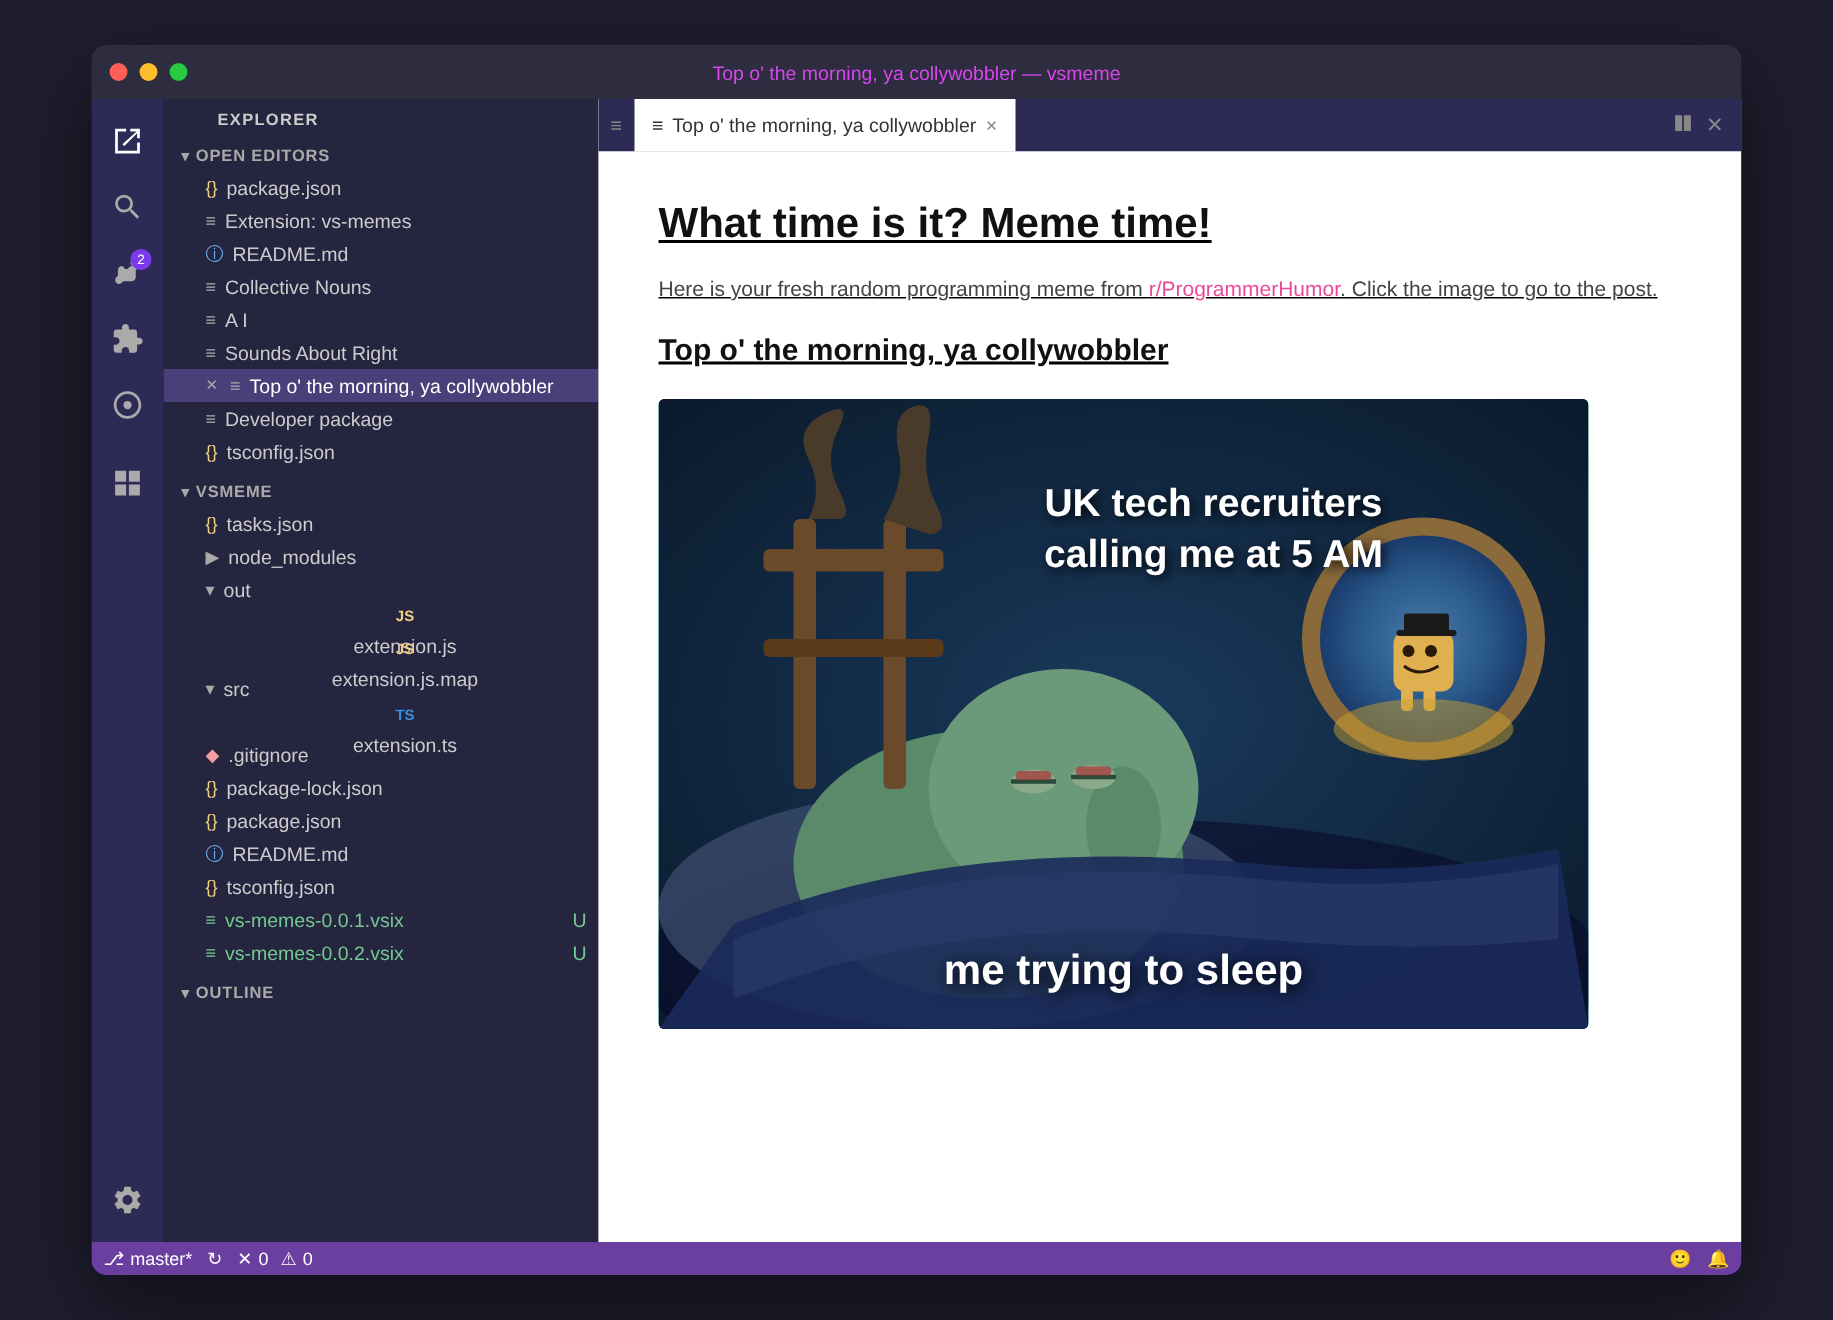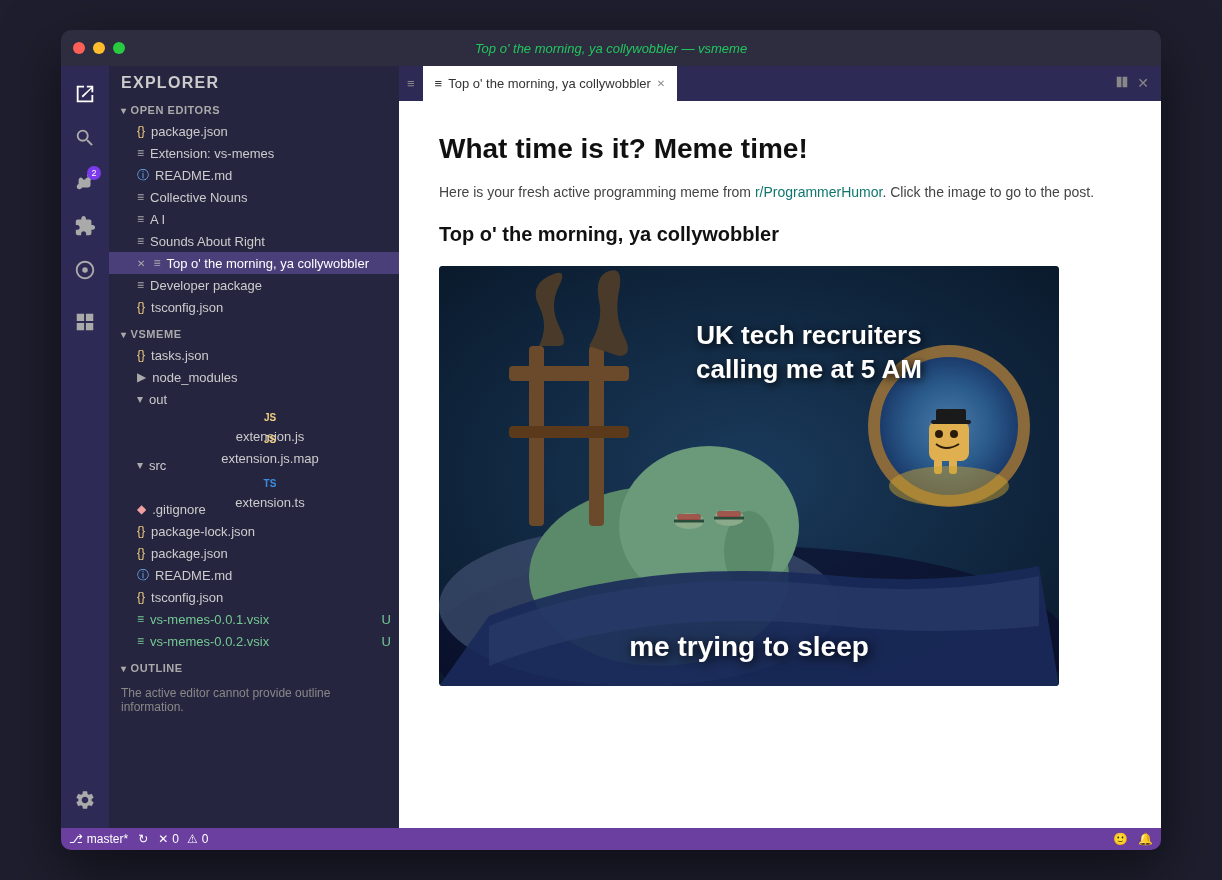--- a/index.html
+++ b/index.html
@@ -41,22 +41,21 @@
     .tb-btn {
       width: 12px;
       height: 12px;
       border-radius: 50%;
     }
     .tb-close { background: #ff5f57; }
     .tb-min { background: #ffbd2e; }
     .tb-max { background: #28ca41; }
     .titlebar-title {
       font-size: 13px;
-      color: #22c55e;
-      font-style: italic;
+      color: #d946ef;
     }
     
     .main {
       display: flex;
       flex: 1;
       overflow: hidden;
     }
     
     .activity-bar {
       width: 48px;
@@ -105,25 +104,26 @@
     .sidebar {
       width: 290px;
       background: #252540;
       display: flex;
       flex-direction: column;
       overflow: hidden;
       flex-shrink: 0;
     }
     .sidebar-header {
       padding: 8px 12px;
-      font-size: 16px;
+      font-size: 11px;
       font-weight: 700;
       color: #ccc;
       letter-spacing: 0.08em;
       text-transform: uppercase;
+      margin-left: 24px;
     }
     .section-label {
       padding: 4px 12px;
       font-size: 11px;
       font-weight: 700;
       color: #aaa;
       letter-spacing: 0.05em;
       text-transform: uppercase;
       display: flex;
       align-items: center;
@@ -226,35 +226,36 @@
       font-size: 14px;
       cursor: pointer;
     }
     
     .markdown-content {
       flex: 1;
       overflow-y: auto;
       padding: 32px 40px;
       background: #fff;
       font-family: -apple-system, BlinkMacSystemFont, 'Segoe UI', sans-serif;
+      text-decoration: underline;
     }
     .md-h1 {
       font-size: 28px;
       font-weight: 700;
       color: #111;
       margin-bottom: 16px;
     }
     .md-p {
       font-size: 14px;
       color: #444;
       margin-bottom: 20px;
       line-height: 1.6;
     }
     .md-link {
-      color: #0f766e;
+      color: #ec4899;
       text-decoration: none;
     }
     .md-h2 {
       font-size: 20px;
       font-weight: 700;
       color: #111;
       margin-bottom: 20px;
     }
     .meme-image-container {
       width: 620px;
@@ -468,21 +469,20 @@
       <div class="file-item indent1" style="color:#73c991;">
         <span class="file-icon file-icon-vsix" style="color:#73c991;">≡</span>
         <span>vs-memes-0.0.2.vsix</span>
         <span class="modified-badge">U</span>
       </div>
 
       <div class="section-label" style="margin-top:6px;">
         <span class="arrow">▾</span>
         <span>OUTLINE</span>
       </div>
-      <div class="outline-section">The active editor cannot provide outline information.</div>
     </div>
 
     <div class="editor-area">
 
       <div class="tab-bar">
         <div class="tab-bar-icon">≡</div>
         <div class="tab active">
           <span class="file-icon">≡</span>
           <span>Top o' the morning, ya collywobbler</span>
           <span class="tab-close">✕</span>
@@ -493,21 +493,21 @@
                 <path d="M3 3h8v18H3V3zm10 0h8v18h-8V3z"></path>
               </svg>
           </span>
           <span class="tab-action-btn" title="Close">✕</span>
         </div>
       </div>
 
       <div class="markdown-content">
         <h1 class="md-h1">What time is it? Meme time!</h1>
         <p class="md-p">
-          <span>Here is your fresh active programming meme from </span><a class="md-link" href="#">r/ProgrammerHumor</a><span>. Click the image to go to the post.</span>
+          <span>Here is your fresh random programming meme from </span><a class="md-link" href="#">r/ProgrammerHumor</a><span>. Click the image to go to the post.</span>
         </p>
         <h2 class="md-h2">Top o' the morning, ya collywobbler</h2>
 
         <div class="meme-image-container">
           <div class="meme-image">
 
             <svg width="620" height="420" viewBox="0 0 620 420" xmlns="http://www.w3.org/2000/svg">
 
               <defs>
                 <radialGradient id="bg" cx="50%" cy="50%" r="70%">

